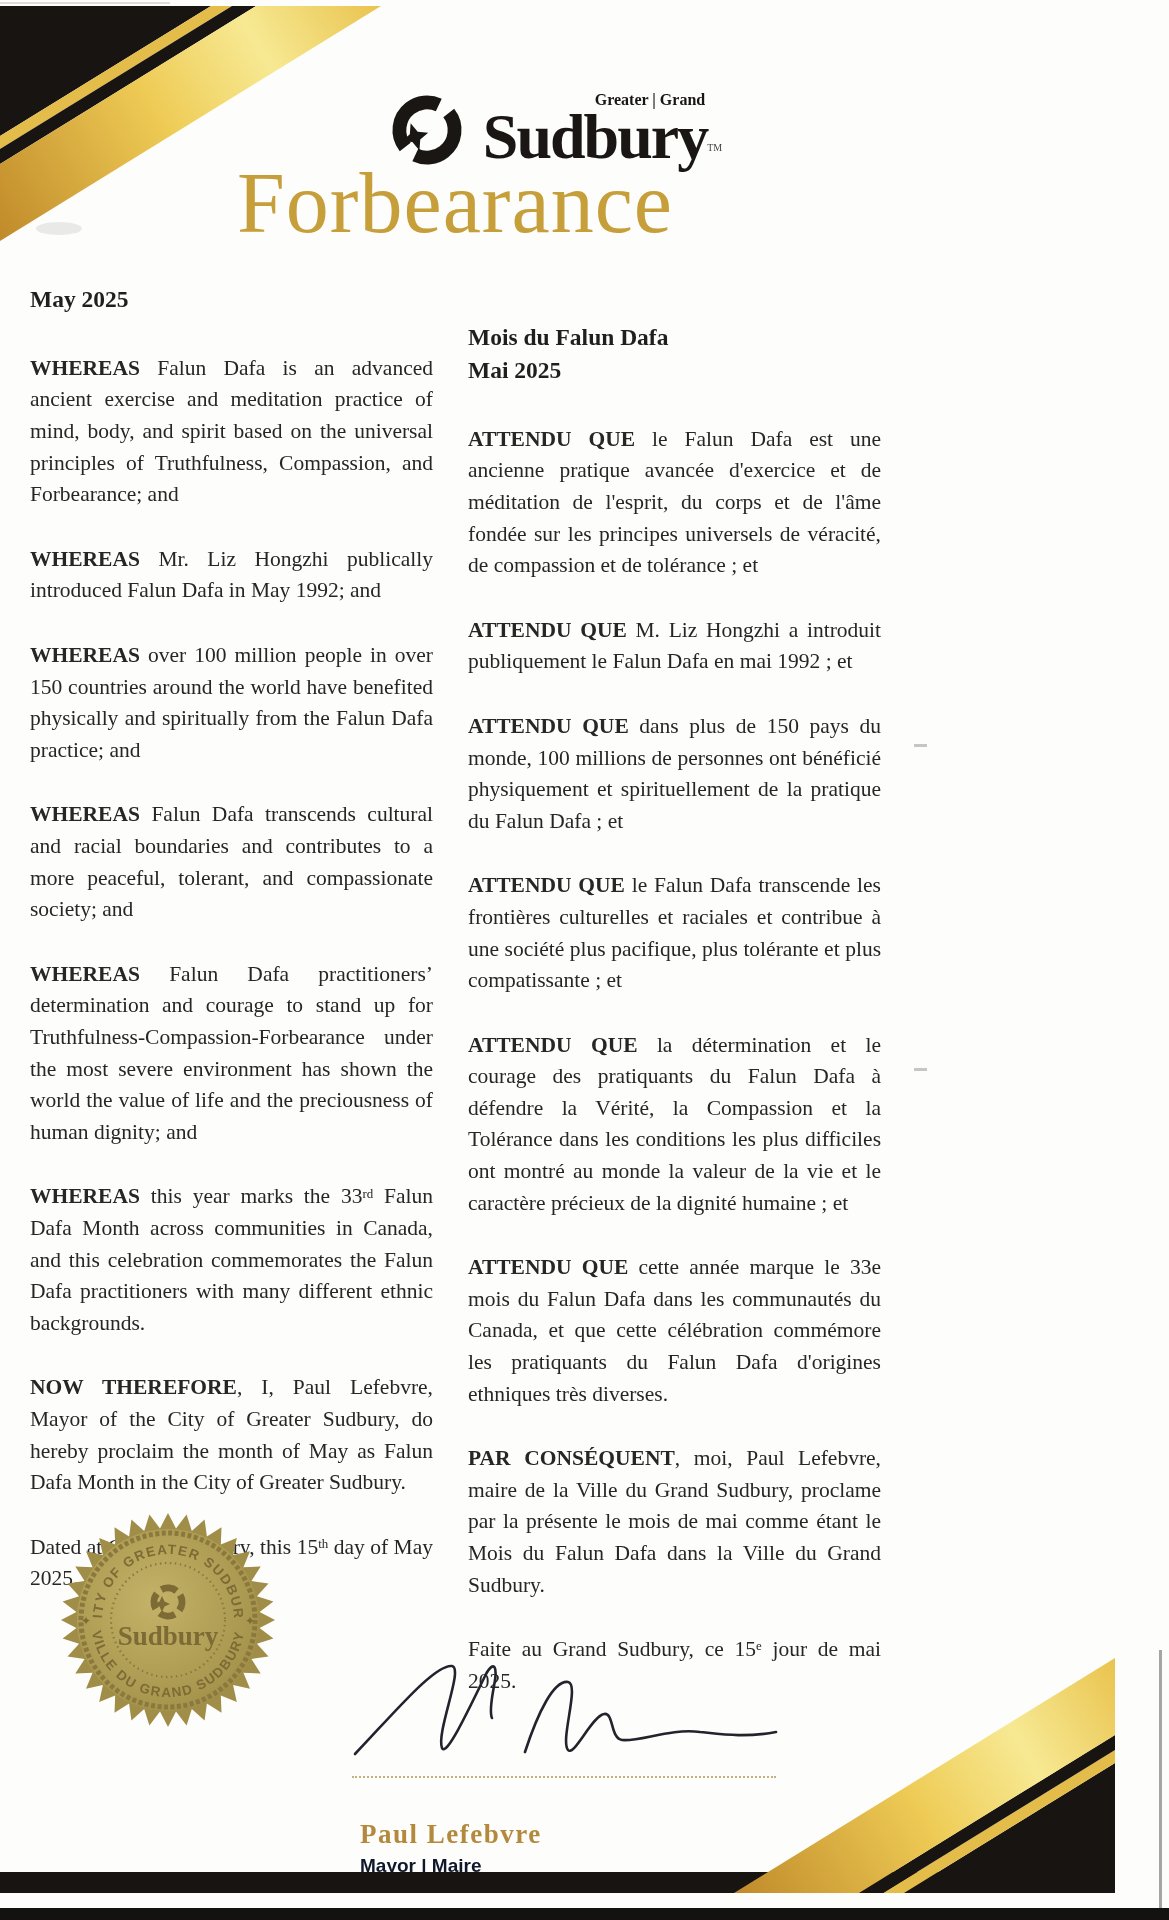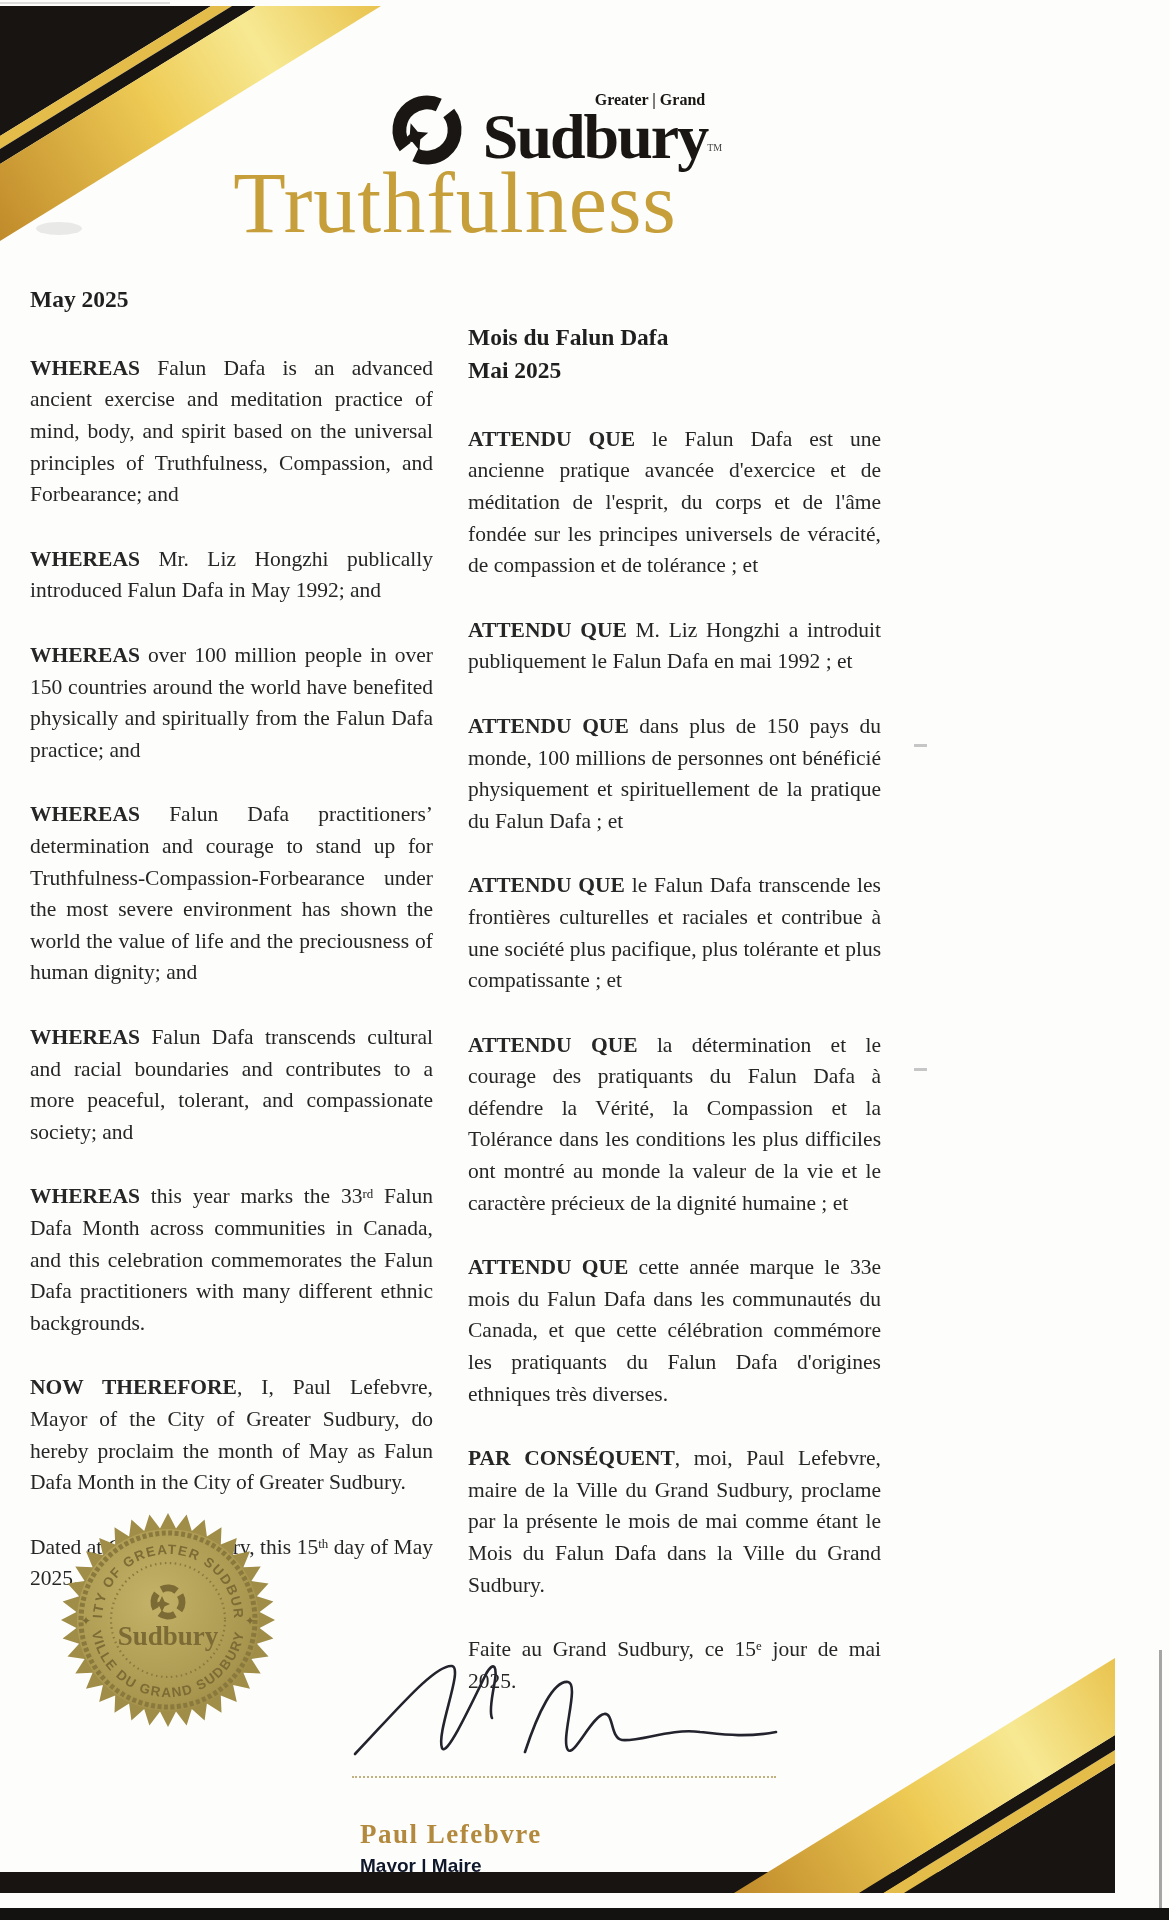--- a/index.html
+++ b/index.html
@@ -86,32 +86,32 @@
       </g>
       <path d="M 37 42 L 41.5 53 L 52 57.5 L 41.5 62 L 37 73 L 32.5 62 L 22 57.5 L 32.5 53 Z" fill="#191613" transform="rotate(-18 37 57.5)"></path>
     </svg>
     <div class="logo-text">
       <span class="logo-tagline">Greater | Grand</span>
       <span class="logo-word">Sudbury</span>
       <span class="logo-tm">TM</span>
     </div>
   </div>
 
-  <div class="title">Truthfulness</div>
+  <div class="title">Forbearance</div>
 
   <div class="col col-en">
     <div class="col-heading">
       <div>May 2025</div>
     </div>
     <div class="paras">
         <p class="para"><b>WHEREAS</b><span> Falun Dafa is an advanced ancient exercise and meditation practice of mind, body, and spirit based on the universal principles of Truthfulness, Compassion, and Forbearance; and</span></p>
         <p class="para"><b>WHEREAS</b><span> Mr. Liz Hongzhi publically introduced Falun Dafa in May 1992; and</span></p>
         <p class="para"><b>WHEREAS</b><span> over 100 million people in over 150 countries around the world have benefited physically and spiritually from the Falun Dafa practice; and</span></p>
+        <p class="para"><b>WHEREAS</b><span> Falun Dafa transcends cultural and racial boundaries and contributes to a more peaceful, tolerant, and compassionate society; and</span></p>
         <p class="para"><b>WHEREAS</b><span> Falun Dafa practitioners’ determination and courage to stand up for Truthfulness-Compassion-Forbearance under the most severe environment has shown the world the value of life and the preciousness of human dignity; and</span></p>
-        <p class="para"><b>WHEREAS</b><span> Falun Dafa transcends cultural and racial boundaries and contributes to a more peaceful, tolerant, and compassionate society; and</span></p>
         <p class="para"><b>WHEREAS</b><span> this year marks the 33</span><sup>rd</sup><span> Falun Dafa Month across communities in Canada, and this celebration commemorates the Falun Dafa practitioners with many different ethnic backgrounds.</span></p>
         <p class="para"><b>NOW THEREFORE</b><span>, I, Paul Lefebvre, Mayor of the City of Greater Sudbury, do hereby proclaim the month of May as Falun Dafa Month in the City of Greater Sudbury.</span></p>
         <p class="para"><span>Dated at Greater Sudbury, this 15</span><sup>th</sup><span> day of May 2025.</span></p>
       </div>
   </div>
 
   <div class="col col-fr">
     <div class="col-heading">
       <div>Mois du Falun Dafa</div>
       <div>Mai 2025</div>

